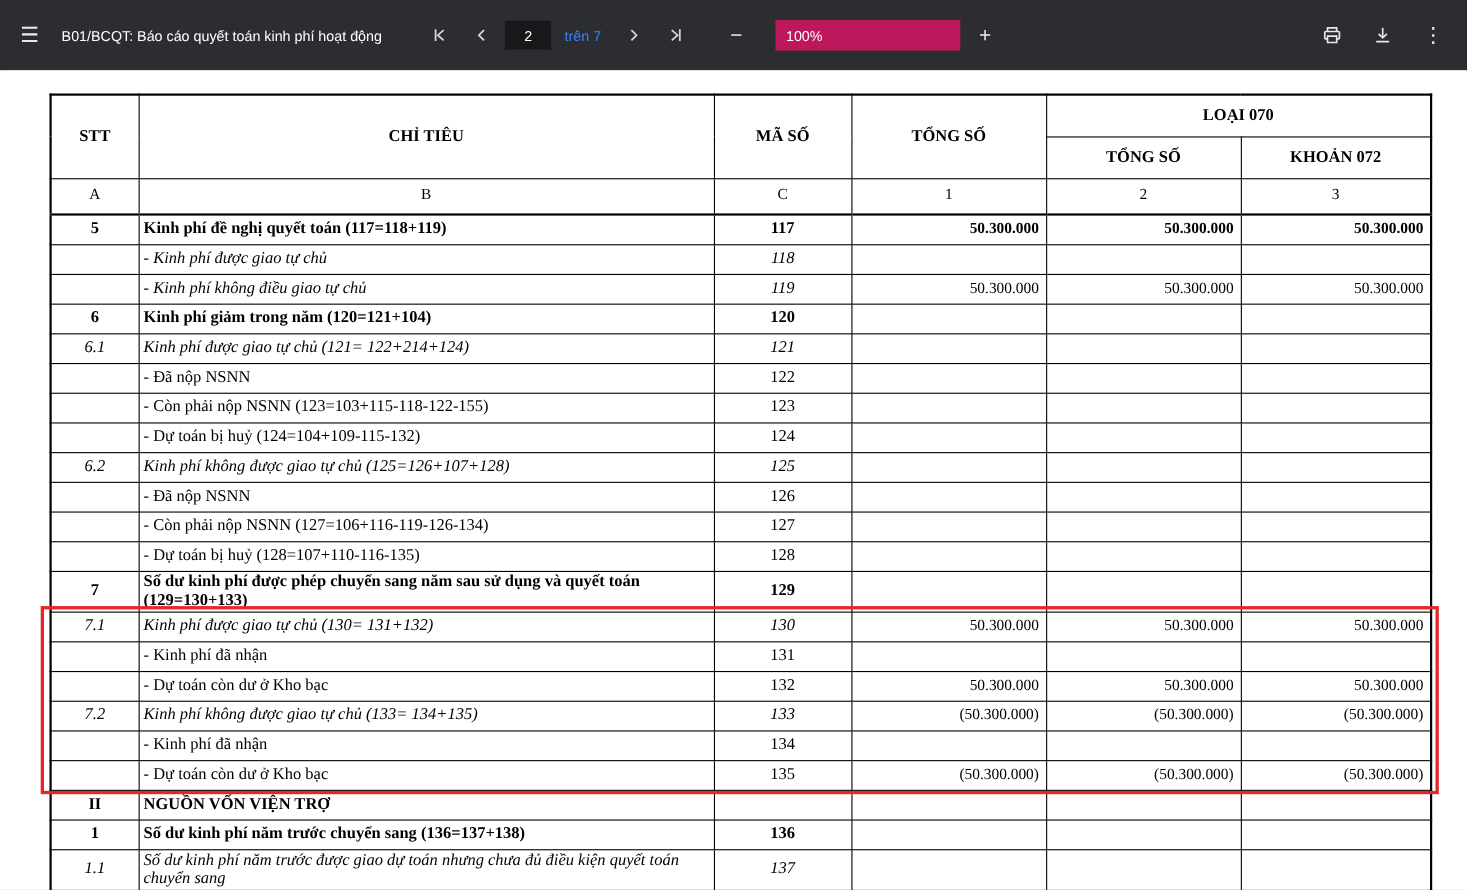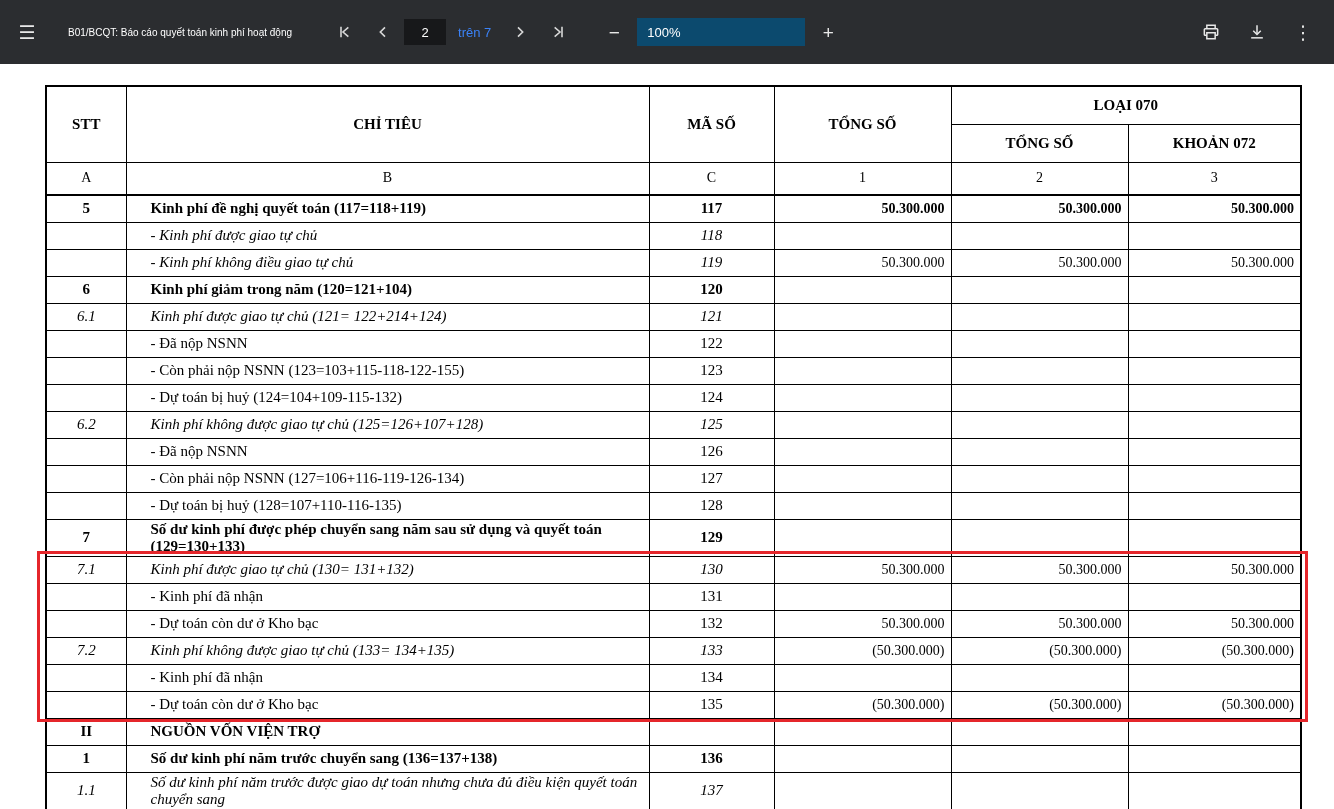--- a/index.html
+++ b/index.html
@@ -8,43 +8,43 @@
   .frame { width:1334px; height:809px; position:relative; overflow:hidden;
            box-shadow: inset 0 0 0 1px #8a8a8a; }
 
   
   .toolbar { height:64px; background:#2b2d30; display:flex; align-items:center;
              padding:0 14px 0 10px; color:#fff; }
   .tb-btn { width:34px; height:34px; display:flex; align-items:center; justify-content:center;
             background:transparent; border:none; color:#e8e8e8; cursor:pointer; border-radius:17px; }
   .tb-btn svg { display:block; }
   .glyph { font-size:19px; line-height:1; color:#e8e8e8; }
-  .title { font-size:10px; color:#fff; margin-left:24px; white-space:nowrap; }
+  .title { font-size:13px; color:#fff; margin-left:12px; white-space:nowrap; }
   .nav-group { display:flex; align-items:center; margin-left:36px; gap:4px; }
   .page-input { width:42px; height:26px; background:#17181a; border:none; color:#fff;
                 text-align:center; font-size:13px; font-family:"Liberation Sans",sans-serif; }
   .pages-label { font-size:13px; color:#3b82f6; margin:0 8px 0 8px; white-space:nowrap; }
   .zoom-group { display:flex; align-items:center; margin-left:22px; gap:6px; }
-  .zoom-display { width:168px; height:28px; background:#0c4a6e; color:#fff; font-size:13px;
-                  display:flex; align-items:center; padding-left:10px; cursor:pointer; }
+  .zoom-display { width:168px; height:28px; background:#be185d; color:#fff; font-size:13px;
+                  display:flex; align-items:center; padding-left:10px; cursor:pointer;margin-left:12px; }
   .right-group { margin-left:auto; display:flex; align-items:center; gap:12px; }
 
   
   .page { position:relative; padding:21px 34px 0 45px; background:#fff; height:745px; }
   table.report { border-collapse:collapse; width:1255px; table-layout:fixed;
                  font-family:"Liberation Serif","DejaVu Serif",serif; color:#000;
                  border:2px solid #000; }
   table.report th, table.report td { border:1px solid #000; vertical-align:middle; }
   thead th { font-weight:bold; font-size:15px; text-align:center; padding:2px 4px;margin-top:24px; }
   tr.h-row1 { height:38px; }
   tr.h-row2 { height:38px; }
   tr.abc td { height:33px; text-align:center; font-size:14px; font-weight:normal; border-bottom:2px solid #000; }
   tbody td { height:27px; font-size:15px; padding:1px 6px; }
   td.c-stt  { text-align:center; }
-  td.c-name { text-align:left; padding-left:24px; }
+  td.c-name { text-align:left; padding-left:4px; }
   td.c-code { text-align:center; }
   td.c-num  { text-align:right; font-size:14px; padding-right:6px; }
   tr.s-bold   .c-stt, tr.s-bold   .c-name, tr.s-bold   .c-code { font-weight:bold; }
   tr.s-italic .c-stt, tr.s-italic .c-name, tr.s-italic .c-code { font-style:italic; }
   tr.num-bold .c-num { font-weight:bold; }
 
   .highlight-rect { position:absolute; border:3px solid #e5262b; pointer-events:none; }
 </style>
 </head>
 <body>

